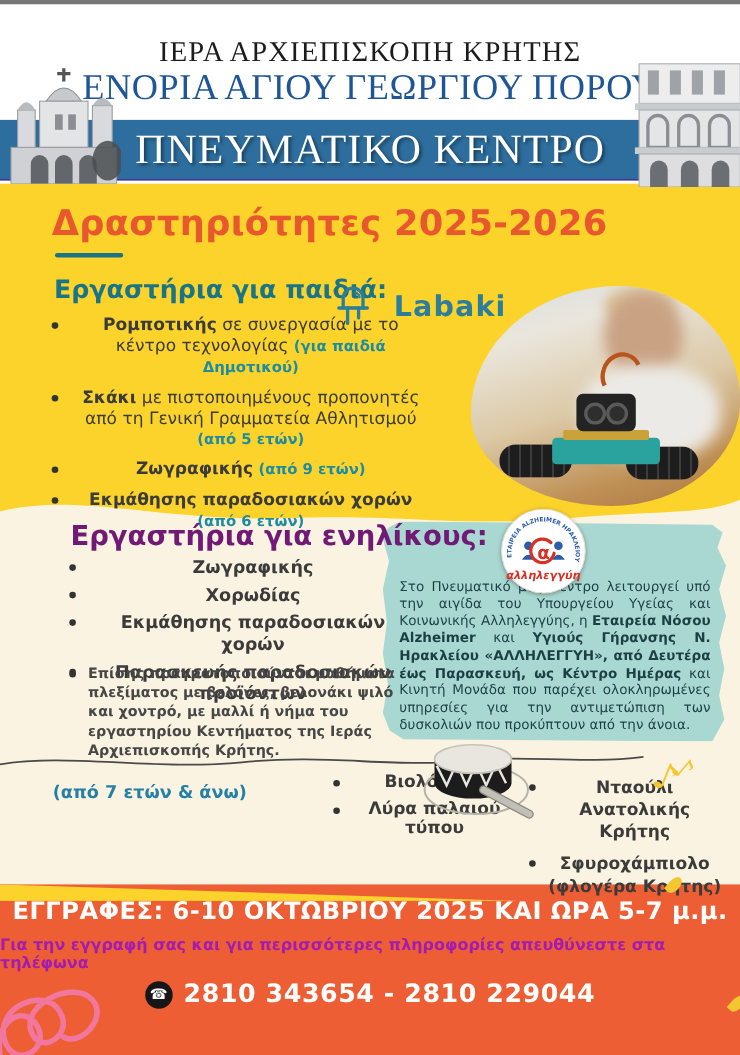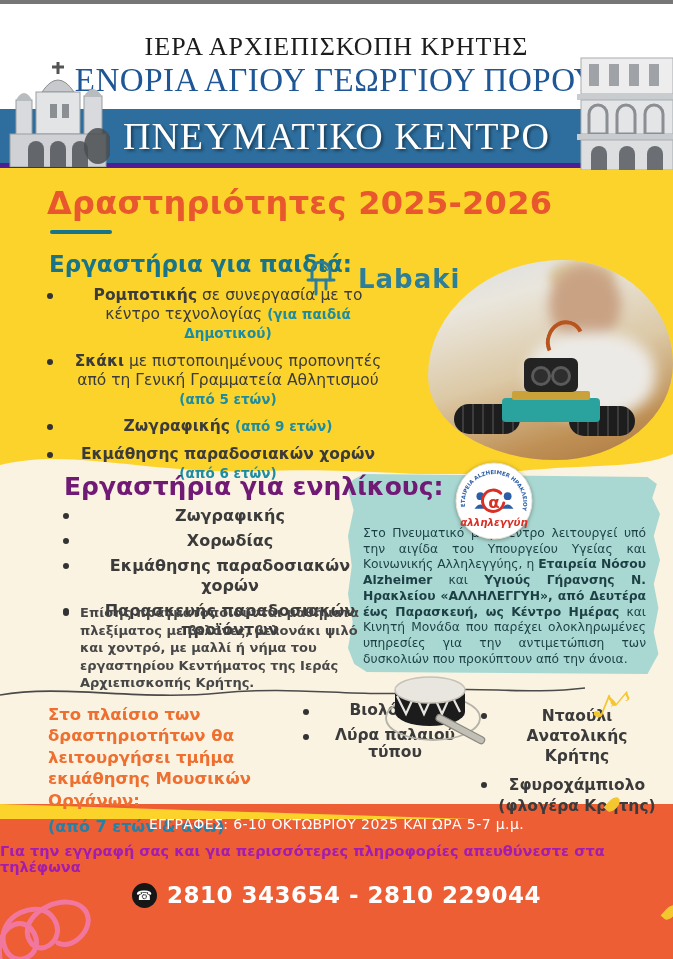--- a/index.html
+++ b/index.html
@@ -5,21 +5,21 @@
   html,body{margin:0;padding:0;background:#777;}
   .poster{position:relative;width:673px;height:959px;margin:4px auto;background:#fff;overflow:hidden;
           font-family:"DejaVu Sans","Liberation Sans",sans-serif;}
 
   
   .header{position:absolute;top:0;left:0;width:673px;height:163px;background:#fff;z-index:1;}
   .h-line1{position:absolute;top:28px;left:0;width:100%;text-align:center;
            font-family:"Liberation Serif","DejaVu Serif",serif;font-size:26px;letter-spacing:1px;color:#1c1c1c;z-index:2;}
   .h-line2{position:absolute;top:58px;left:0;width:100%;text-align:center;
            font-family:"Liberation Serif","DejaVu Serif",serif;font-size:33px;letter-spacing:.5px;color:#1e5696;z-index:2;}
-  .banner{position:absolute;top:105px;left:0;width:100%;height:54px;background:#2d6e9e;border-bottom:5px solid #4c1d95;z-index:2;}
+  .banner{position:absolute;top:105px;left:0;width:100%;height:54px;background:#2d6e9e;border-bottom:1px solid #4c1d95;z-index:2;}
   .banner-text{width:100%;text-align:center;line-height:54px;font-family:"Liberation Serif","DejaVu Serif",serif;
            font-size:38px;color:#fff;letter-spacing:1px;text-shadow:2px 2px 3px rgba(0,0,0,.45);}
   .church{position:absolute;top:56px;left:6px;z-index:3;}
   .building{position:absolute;top:48px;right:0;z-index:3;}
 
   
   .band-yellow{position:absolute;top:163px;left:0;width:100%;height:312px;background:#fbd32b;z-index:1;}
   .band-cream{position:absolute;top:470px;left:0;width:100%;height:330px;background:#faf3e1;z-index:1;}
   .wave-cream{position:absolute;top:437px;left:0;width:673px;height:42px;z-index:2;}
   .footer{position:absolute;top:800px;left:0;width:100%;height:159px;background:#ee5e35;z-index:1;}
@@ -81,21 +81,21 @@
   .music-col2{position:absolute;top:702px;left:478px;width:178px;font-size:15.5px;line-height:1.3;z-index:4;}
   .music-col2 li{margin-bottom:9px;font-weight:bold;}
   .drum{position:absolute;top:662px;left:383px;z-index:5;}
   .mnotes{position:absolute;top:680px;left:594px;z-index:4;color:#f4c731;}
   .mnote1{display:inline-block;font-size:34px;transform:rotate(22deg);}
   .mnote2{display:inline-block;font-size:27px;transform:rotate(40deg);margin-left:-4px;vertical-align:10px;}
 
   
   .footer-content{position:absolute;top:800px;left:0;width:100%;z-index:4;display:flex;flex-direction:column;
                   align-items:center;padding-top:12px;color:#fff;}
-  .f-line1{font-size:14px;font-weight:normal;letter-spacing:.4px;}
+  .f-line1{font-size:22px;font-weight:bold;letter-spacing:.4px;}
   .f-line2{margin-top:5px;font-size:18.5px;font-weight:bold;}
   .f-line3{margin-top:11px;font-size:14.5px;font-weight:600;color:#a21caf;}
   .f-phones{margin-top:7px;display:flex;align-items:center;gap:10px;font-size:23px;font-weight:bold;letter-spacing:.5px;}
   .ficon{display:inline-flex;width:25px;height:25px;border-radius:50%;background:#161616;color:#fff;
          align-items:center;justify-content:center;font-size:13px;flex:0 0 auto;}
   .scribble{position:absolute;top:845px;left:-12px;z-index:3;}
   .comma{position:absolute;width:10px;height:17px;background:#f4c731;border-radius:50% 50% 50% 0;
          transform:rotate(42deg);z-index:5;}
   .comma1{top:792px;left:608px;}
   .comma2{top:900px;left:665px;}
@@ -218,21 +218,20 @@
     <path d="M50 42 a11 11 0 1 1 -3 -10" fill="none" stroke="#d93025" stroke-width="3" stroke-linecap="round"></path>
     <text x="40" y="47" font-size="17" font-weight="bold" fill="#d93025" text-anchor="middle">α</text>
     <text x="40" y="66" font-size="10.5" font-weight="bold" font-style="italic" fill="#d93025" text-anchor="middle">αλληλεγγύη</text>
   </svg>
 
   <svg class="divider" width="600" height="24" viewBox="0 0 600 24">
     <path d="M0,15 C60,4 140,21 220,13 C300,5 360,19 430,11 C475,6 530,15 585,8" fill="none" stroke="#4a4a4a" stroke-width="1.6"></path>
   </svg>
 
   <div class="music-intro">
-    <div class="music-intro-bold">Στο πλαίσιο των δραστηριοτήτων θα λειτουργήσει τμήμα εκμάθησης Μουσικών Οργάνων:</div>
     <div class="music-intro-note">(από 7 ετών &amp; άνω)</div>
   </div>
   <ul class="blist music-col1">
     <li>Βιολόλυρα</li>
     <li>Λύρα παλαιού τύπου</li>
   </ul>
   <ul class="blist music-col2">
     <li>Νταούλι Ανατολικής Κρήτης</li>
     <li>Σφυροχάμπιολο (φλογέρα Κρήτης)</li>
   </ul>

